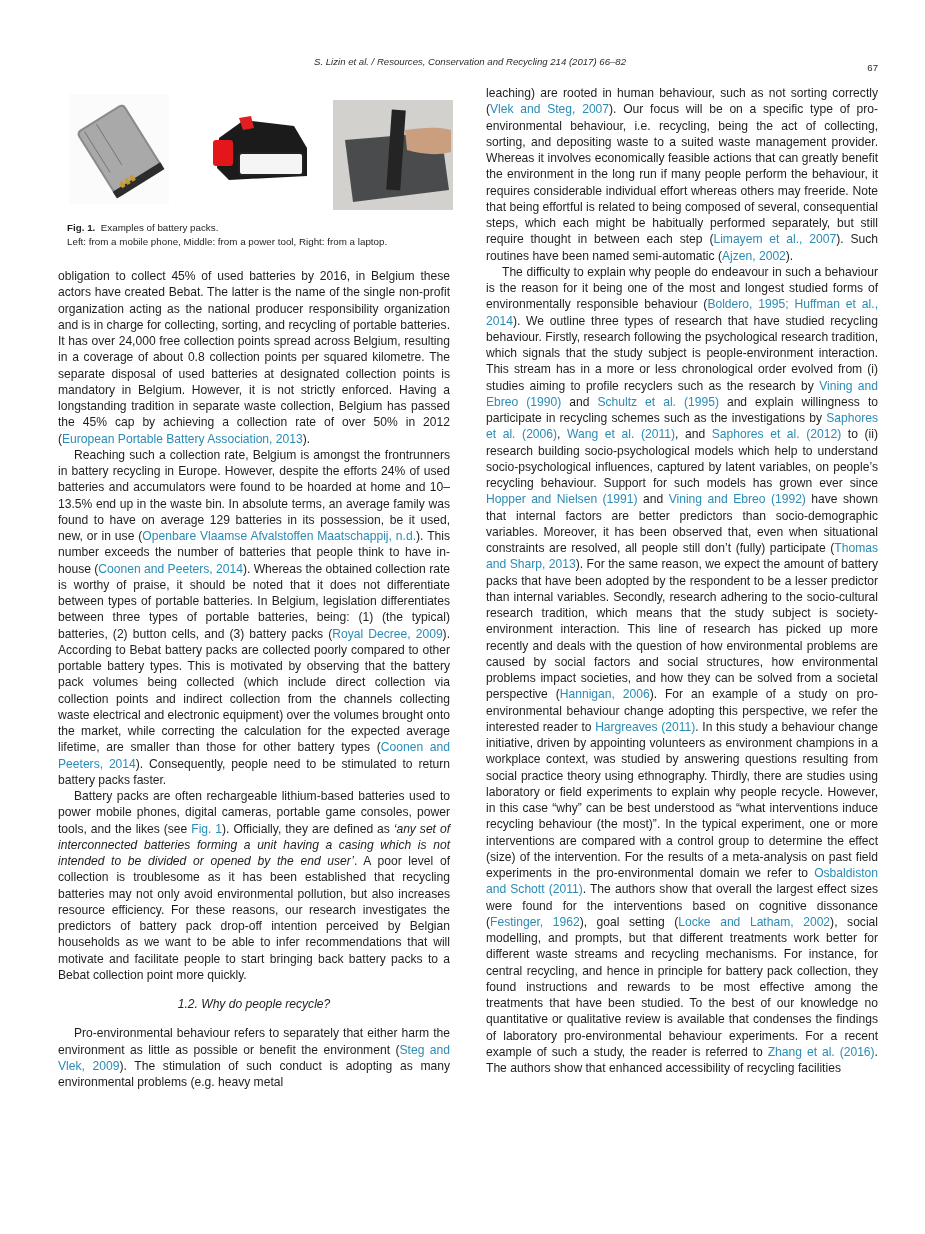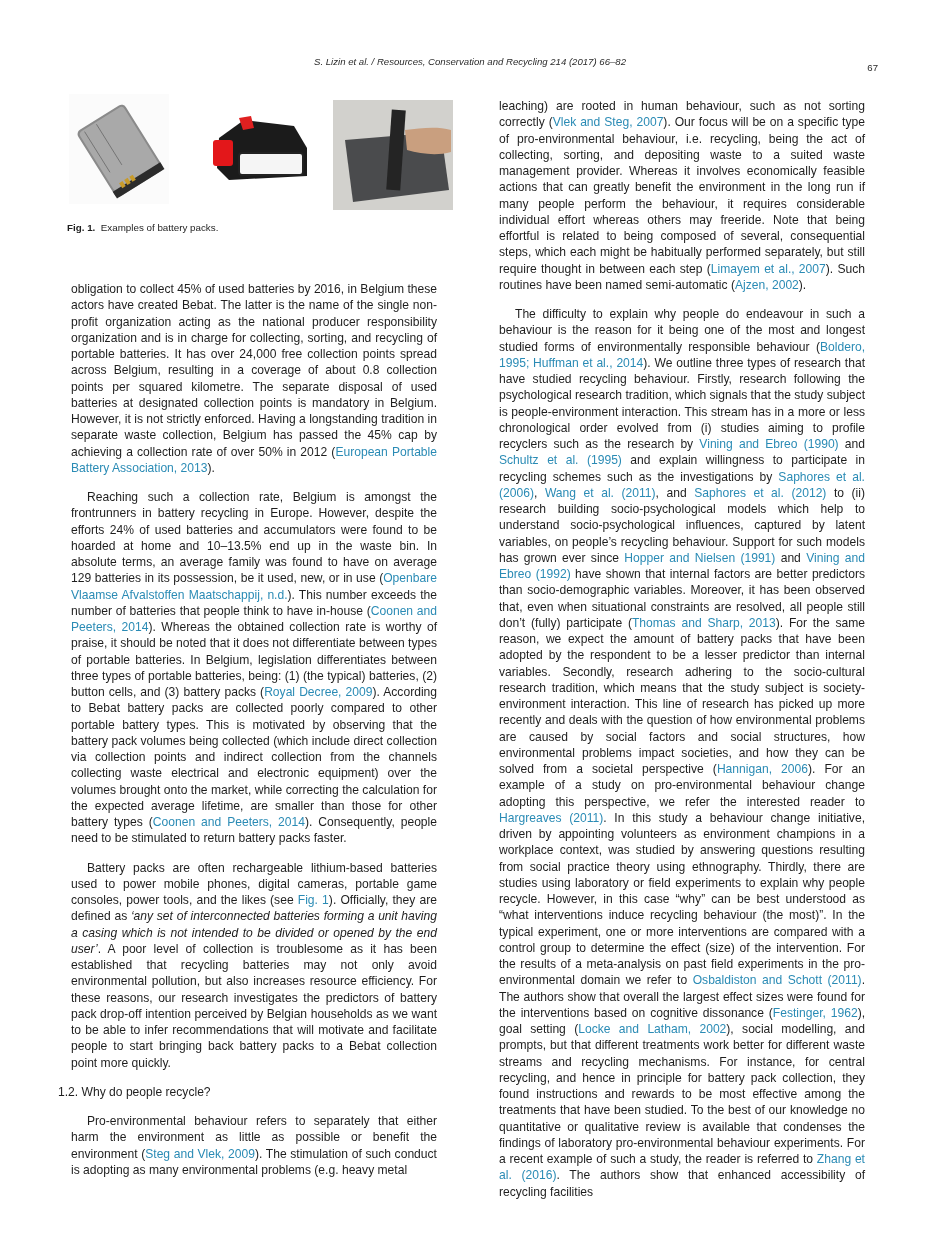--- a/index.html
+++ b/index.html
@@ -7,34 +7,34 @@
          font-family: "DejaVu Serif", "Liberation Serif", serif; color: #1e1e1e; }
   .running-head { position: absolute; top: 56px; left: 66px; width: 812px; height: 14px;
                   font-family: "Liberation Sans", sans-serif; font-size: 9.6px; font-style: italic; color: #2b2b2b; }
   .running-head .journal { position: absolute; left: 248px; top: 0; }
   .running-head .page-num { position: absolute; right: 0; top: 0; font-style: normal; margin-top: 6px; }
 
   .col { position: absolute; width: 392px; font-family: "Liberation Sans", sans-serif; font-size: 12.1px;
          line-height: 16.25px; text-align: justify; hyphens: manual; }
   .col-left { left: 58px; top: 268px; }
   .col-right { left: 486px; top: 85px; }
-  .col p { margin: 13px; }
+  .col p { margin: 0; }
   .col p.indent { text-indent: 16px; }
   .link { color: #2a8bb5; }
   em { font-style: italic; }
 
   .figure { position: absolute; left: 67px; top: 90px; width: 395px; height: 165px; }
   .fig-img { position: absolute; top: 0; }
   .img-phone { left: 2px; top: 4px; width: 100px; height: 110px; background: #fbfbfb; }
   .img-tool { left: 132px; top: 8px; width: 115px; height: 100px; }
   .img-laptop { left: 266px; top: 10px; width: 120px; height: 110px; background: linear-gradient(160deg,#d9d9d7,#c5c4c0 60%,#d8d7d3); }
   .caption { position: absolute; left: 0; top: 131px; width: 400px; font-family: "Liberation Sans", sans-serif;
              font-size: 9.8px; line-height: 13.5px; color: #1e1e1e; }
   .caption b { font-weight: bold; }
-  .section-heading { margin: 13px 0 13px 0 !important; text-align: left; }
+  .section-heading { font-style: italic; margin: 13px 0 13px 0 !important; text-align: center; }
 </style>
 </head>
 <body>
 
 <div class="running-head">
   <span class="journal">S. Lizin et al. / Resources, Conservation and Recycling 214 (2017) 66–82</span>
   <span class="page-num">67</span>
 </div>
 
 <div class="figure">
@@ -59,20 +59,21 @@
     <rect x="40" y="55" width="64" height="22" rx="3" fill="#f5f5f5" stroke="#222" stroke-width="2"></rect>
   </svg>
   <svg class="fig-img img-laptop" viewBox="0 0 120 110">
     <rect width="120" height="110" fill="#d2d1cd"></rect>
     <path d="M12 40 L108 32 L116 90 L20 102 Z" fill="#4a4b4d"></path>
     <rect x="56" y="10" width="14" height="80" fill="#242424" transform="rotate(4 63 50)"></rect>
     <path d="M72 30 C88 28 104 26 118 30 L118 52 C104 56 88 54 74 50 Z" fill="#c99f7f"></path>
   </svg>
   <div class="caption">
     <div><b>Fig. 1.</b>&nbsp; <span>Examples of battery packs.</span></div>
+    <div>Left: from a mobile phone, Middle: from a power tool, Right: from a laptop.</div>
   </div>
 </div>
 
 <div class="col col-left">
   <p><span>obligation to collect 45% of used batteries by 2016, in Belgium these actors have created Bebat. The latter is the name of the single non-profit organization acting as the national producer responsibility organization and is in charge for collecting, sorting, and recycling of portable batteries. It has over 24,000 free collection points spread across Belgium, resulting in a coverage of about 0.8 collection points per squared kilometre. The separate disposal of used batteries at designated collection points is mandatory in Belgium. However, it is not strictly enforced. Having a longstanding tradition in separate waste collection, Belgium has passed the 45% cap by achieving a collection rate of over 50% in 2012 (</span><a class="link" style="color: rgb(42, 139, 181);">European Portable Battery Association, 2013</a><span>).</span></p>
   <p class="indent"><span>Reaching such a collection rate, Belgium is amongst the frontrunners in battery recycling in Europe. However, despite the efforts 24% of used batteries and accumulators were found to be hoarded at home and 10–13.5% end up in the waste bin. In absolute terms, an average family was found to have on average 129 batteries in its possession, be it used, new, or in use (</span><a class="link" style="color: rgb(42, 139, 181);">Openbare Vlaamse Afvalstoffen Maatschappij, n.d.</a><span>). This number exceeds the number of batteries that people think to have in-house (</span><a class="link" style="color: rgb(42, 139, 181);">Coonen and Peeters, 2014</a><span>). Whereas the obtained collection rate is worthy of praise, it should be noted that it does not differentiate between types of portable batteries. In Belgium, legislation differentiates between three types of portable batteries, being: (1) (the typical) batteries, (2) button cells, and (3) battery packs (</span><a class="link" style="color: rgb(42, 139, 181);">Royal Decree, 2009</a><span>). According to Bebat battery packs are collected poorly compared to other portable battery types. This is motivated by observing that the battery pack volumes being collected (which include direct collection via collection points and indirect collection from the channels collecting waste electrical and electronic equipment) over the volumes brought onto the market, while correcting the calculation for the expected average lifetime, are smaller than those for other battery types (</span><a class="link" style="color: rgb(42, 139, 181);">Coonen and Peeters, 2014</a><span>). Consequently, people need to be stimulated to return battery packs faster.</span></p>
   <p class="indent"><span>Battery packs are often rechargeable lithium-based batteries used to power mobile phones, digital cameras, portable game consoles, power tools, and the likes (see </span><a class="link" style="color: rgb(42, 139, 181);">Fig. 1</a><span>). Officially, they are defined as </span><em>‘any set of interconnected batteries forming a unit having a casing which is not intended to be divided or opened by the end user’</em><span>. A poor level of collection is troublesome as it has been established that recycling batteries may not only avoid environmental pollution, but also increases resource efficiency. For these reasons, our research investigates the predictors of battery pack drop-off intention perceived by Belgian households as we want to be able to infer recommendations that will motivate and facilitate people to start bringing back battery packs to a Bebat collection point more quickly.</span></p>
   <p class="section-heading">1.2.  Why do people recycle?</p>
   <p class="indent"><span>Pro-environmental behaviour refers to separately that either harm the environment as little as possible or benefit the environment (</span><a class="link" style="color: rgb(42, 139, 181);">Steg and Vlek, 2009</a><span>). The stimulation of such conduct is adopting as many environmental problems (e.g. heavy metal</span></p>
 </div>

